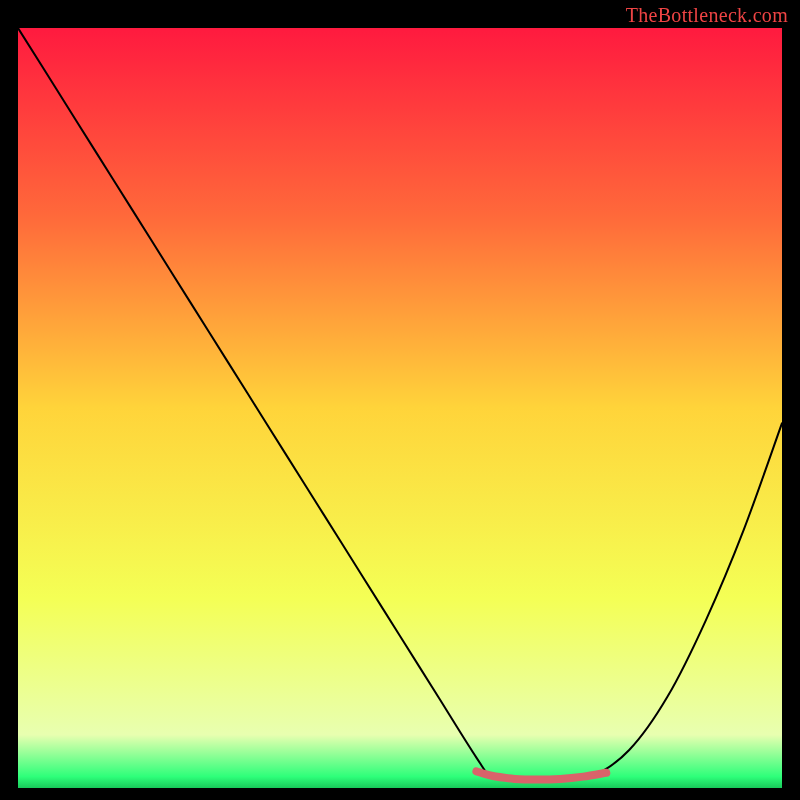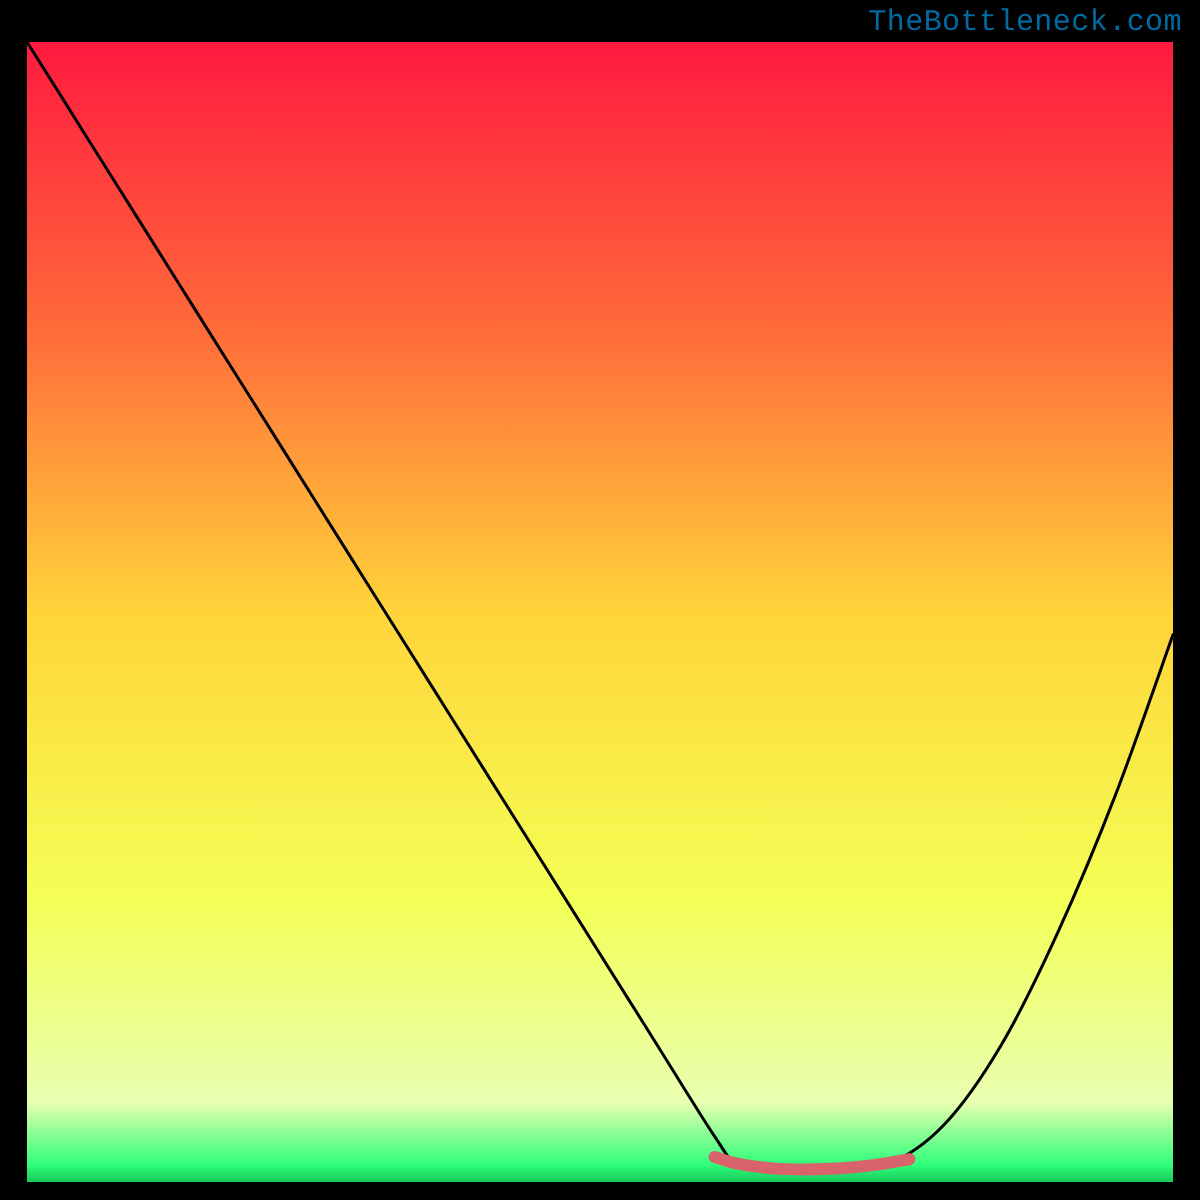--- a/index.html
+++ b/index.html
@@ -13,22 +13,22 @@
   .frame {
     position: relative;
     width: 800px;
     height: 800px;
     background: #000;
   }
   .watermark {
     position: absolute;
     top: 4px;
     right: 12px;
-    color: #0369a1;
-    font-family: Liberation Mono, monospace;
+    color: #ef4444;
+    font-family: Liberation Serif, serif;
     font-size: 20px;
     letter-spacing: 0.3px;
     z-index: 10;
   }
   .plot {
     position: absolute;
     left: 18px;
     top: 28px;
     width: 764px;
     height: 760px;

